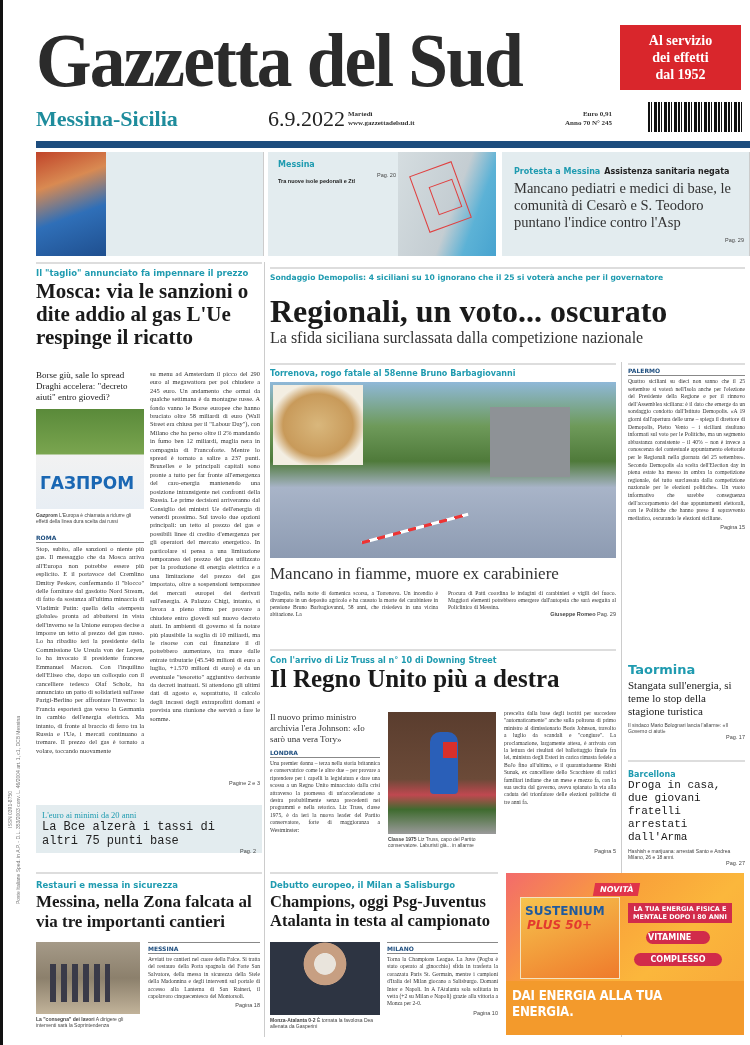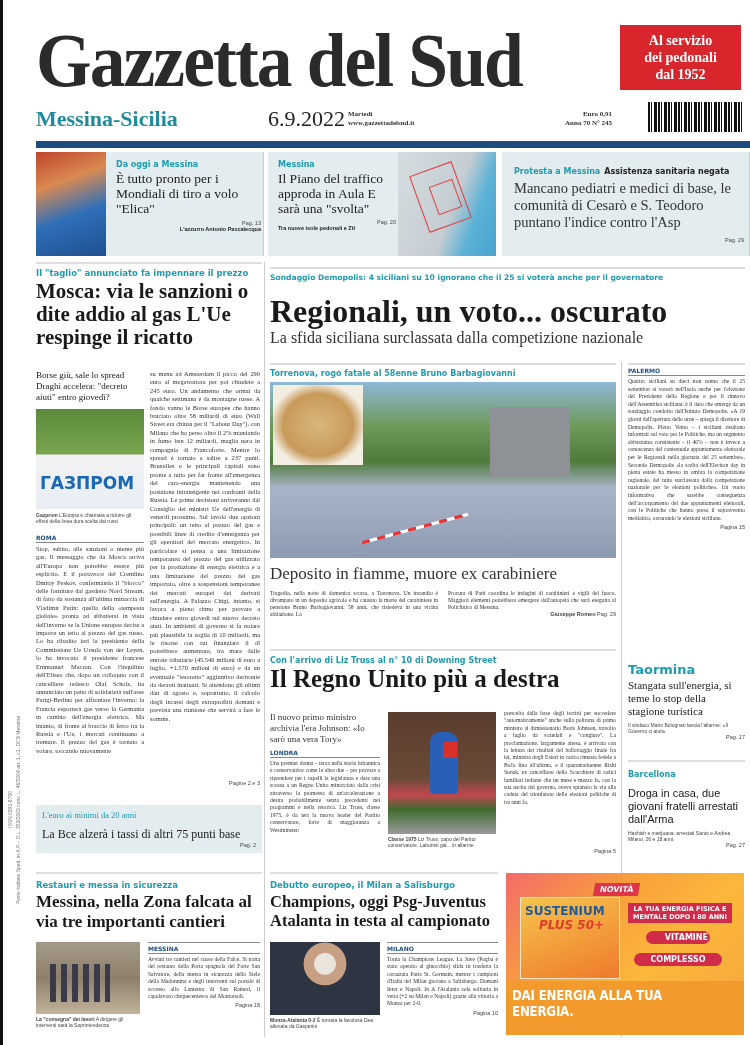--- a/index.html
+++ b/index.html
@@ -32,49 +32,42 @@
 </style>
 </head>
 <body>
 
 <div class="abs leftbar"></div>
 <div class="abs sidecredit"><span>ISSN 0391-8750</span><br><span>Poste Italiane Sped. in A.P. - D.L. 353/2003 conv. L. 46/2004 art. 1, c1, DCB Messina</span></div>
 
 <div class="abs masthead">Gazzetta del Sud</div>
 <div class="abs redbox">
   <div>Al servizio</div>
-  <div>dei pedonali</div>
+  <div>dei effetti</div>
   <div>dal 1952</div>
 </div>
 <div class="abs edition">Messina-Sicilia</div>
 <div class="abs date">6.9.2022</div>
 <div class="abs dayweb">
   <div>Martedì</div>
   <div>www.gazzettadelsud.it</div>
 </div>
 <div class="abs price">
   <div>Euro 0,91</div>
   <div>Anno 70 N° 245</div>
 </div>
 <div class="abs barcode"></div>
 <div class="abs bluebar"></div>
 
 <div class="abs teaser t1">
   <div class="photo" style="left:0;width:70px;background:linear-gradient(160deg,#c0442a 0%,#d98a52 30%,#2f6fb8 60%,#1f4f8f 100%)"></div>
-  <div class="ttext" style="left:80px;top:8px;width:145px">
-    <div class="kicker">Da oggi a Messina</div>
-    <div style="font-size:13.5px;line-height:15px;margin-top:2px">È tutto pronto per i Mondiali di tiro a volo "Elica"</div>
-    <div class="small" style="text-align:right;margin-top:4px">Pag. 13</div>
-    <div class="smallb" style="text-align:right">L'azzurro Antonio Pascalecqua</div>
-  </div>
 </div>
 <div class="abs teaser t2">
   <div class="ttext" style="left:10px;top:8px;width:118px">
     <div class="kicker">Messina</div>
-    <div style="font-size:13.5px;line-height:15px;margin-top:2px">Il Piano del traffico approda in Aula E sarà una "svolta"</div>
     <div class="small" style="text-align:right;margin-top:3px">Pag. 20</div>
     <div class="smallb">Tra nuove isole pedonali e Ztl</div>
   </div>
   <div class="photo" style="left:130px;width:98px;background:linear-gradient(110deg,#d5dde0 0%,#c4cdd2 55%,#5cb2d6 75%,#47a3cf 100%)">
     <div style="position:absolute;left:20px;top:15px;width:45px;height:60px;border:1px solid #e04040;transform:rotate(-20deg)"></div>
     <div style="position:absolute;left:35px;top:30px;width:25px;height:30px;border:1px solid #e04040;transform:rotate(-20deg)"></div>
   </div>
 </div>
 <div class="abs teaser t3">
   <div class="ttext" style="left:12px;top:8px;width:230px">
@@ -96,42 +89,42 @@
   </div>
   <div class="small" style="margin-top:3px;font-size:5px"><b>Gazprom</b> <span>L'Europa è chiamata a ridurre gli effetti della linea dura scelta dai russi</span></div>
   <div class="lbl" style="margin-top:10px">ROMA</div>
   <div class="col" style="margin-top:2px;height:225px;overflow:hidden">Stop, subito, alle sanzioni o niente più gas. Il messaggio che da Mosca arriva all'Europa non potrebbe essere più esplicito. E il portavoce del Cremlino Dmitry Peskov, confermando il "blocco" delle forniture dal gasdotto Nord Stream, di fatto da sostanza all'ultima minaccia di Vladimir Putin: quella della «tempesta globale» pronta ad abbattersi in vista dell'inverno se la Unione europea decise a imporre un tetto al prezzo del gas russo. Lo ha ribadito ieri la presidente della Commissione Ue Ursula von der Leyen, lo ha invocato il presidente francese Emmanuel Macron. Con l'inquilino dell'Eliseo che, dopo un colloquio con il cancelliere tedesco Olaf Scholz, ha annunciato un patto di solidarietà sull'asse Parigi-Berlino per affrontare l'inverno: la Francia esporterà gas verso la Germania in cambio dell'energia elettrica. Ma intanto, di fronte al braccio di ferro tra la Russia e l'Ue, i mercati continuano a tremare. Il prezzo del gas è tornato a volare, toccando nuovamente</div>
 </div>
 <div class="abs col" style="left:150px;top:370px;width:110px;height:405px;overflow:hidden">su menu ad Amsterdam il picco del 290 euro al megawattora per poi chiudere a 245 euro. Un andamento che ormai da qualche settimana è da montagne russe. A fondo vanno le Borse europee che hanno bruciato oltre 58 miliardi di euro (Wall Street era chiusa per il "Labour Day"), con Milano che ha perso oltre il 2% mandando in fumo ben 12 miliardi, maglia nera in compagnia di Francoforte. Mentre lo spread è tornato a salire a 237 punti. Bruxelles e le principali capitali sono pronte a tutto per far fronte all'emergenza del caro-energia mantenendo una posizione intransigente nei confronti della Russia. Le prime decisioni arriveranno dal Consiglio dei ministri Ue dell'energia di venerdì prossimo. Sul tavolo due opzioni principali: un tetto al prezzo del gas e possibili linee di credito d'emergenza per gli operatori del mercato energetico. In particolare si pensa a una limitazione temporanea del prezzo del gas utilizzato per la produzione di energia elettrica e a una limitazione del prezzo del gas importato, oltre a sospensioni temporanee dei mercati europei dei derivati sull'energia. A Palazzo Chigi, intanto, si lavora a pieno ritmo per provare a chiudere entro giovedì sul nuovo decreto aiuti. In ambienti di governo si fa notare più plausibile la soglia di 10 miliardi, ma le risorse con cui finanziare il dl potrebbero aumentare, tra mare dalle entrate tributarie (45.546 milioni di euro a luglio, +1.570 milioni di euro) e da un eventuale "tesoretto" aggiuntivo derivante da decreti inattuati. Si attendono gli ultimi dati di agosto e, soprattutto, il calcolo degli incassi degli extraprofitti domani e prevista una riunione che servirà a fare le somme.</div>
 <div class="abs small" style="left:200px;top:780px;width:60px;text-align:right">Pagine 2 e 3</div>
 
 <div class="abs" style="left:36px;top:805px;width:226px;height:48px;background:#e3ecef;padding:5px 6px">
   <div style="font-family:'Liberation Serif',serif;font-size:8.5px;color:#1f9bb0">L'euro ai minimi da 20 anni</div>
-  <div style="font-family:Liberation Serif, serif;font-size:12px;color:#222;margin-top:7px">La Bce alzerà i tassi di altri 75 punti base</div>
+  <div style="font-family:Liberation Mono, monospace;font-size:12px;color:#222;margin-top:0">La Bce alzerà i tassi di altri 75 punti base</div>
   <div class="small" style="text-align:right">Pag. 2</div>
 </div>
 
 <div class="abs vsep" style="left:264px;top:262px;height:775px"></div>
 
 <div class="abs hr" style="left:270px;top:267px;width:475px"></div>
 <div class="abs" style="left:270px;top:273px;width:478px">
   <div class="kicker" style="font-size:7.6px">Sondaggio Demopolis: 4 siciliani su 10 ignorano che il 25 si voterà anche per il governatore</div>
   <div class="hl" style="font-size:32px;line-height:34px;margin-top:12px">Regionali, un voto... oscurato</div>
   <div style="font-family:'Liberation Serif',serif;font-size:16px;line-height:18px;color:#333;margin-top:1px">La sfida siciliana surclassata dalla competizione nazionale</div>
 </div>
 
 <div class="abs hr" style="left:270px;top:363px;width:346px"></div>
 <div class="abs" style="left:270px;top:369px;width:346px">
   <div class="kicker" style="font-size:8px">Torrenova, rogo fatale al 58enne Bruno Barbagiovanni</div>
   <div style="margin-top:4px;height:176px;background:linear-gradient(180deg,#8fb8d8 0%,#6e9a5a 25%,#4f7a3a 45%,#a8b4c8 60%,#8d9bb2 100%);position:relative">
     <div style="position:absolute;left:3px;top:3px;width:90px;height:80px;background:radial-gradient(ellipse at 50% 50%,#d9b77c 0%,#c89a5a 55%,#f3eee2 75%)"></div>
     <div style="position:absolute;left:220px;top:25px;width:80px;height:70px;background:#8e9296"></div>
     <div style="position:absolute;left:90px;top:145px;width:110px;height:3px;background:repeating-linear-gradient(90deg,#e33 0 8px,#fff 8px 16px);transform:rotate(-15deg)"></div>
   </div>
-  <div style="font-family:'Liberation Serif',serif;font-size:17px;color:#333;margin-top:6px">Deposito in fiamme, muore ex carabiniere</div>
+  <div style="font-family:'Liberation Serif',serif;font-size:17px;color:#333;margin-top:6px">Mancano in fiamme, muore ex carabiniere</div>
   <div style="display:flex;gap:10px;margin-top:6px">
     <div class="col" style="width:168px;font-size:5.6px;line-height:7px">Tragedia, nella notte di domenica scorsa, a Torrenova. Un incendio è divampato in un deposito agricolo e ha causato la morte del carabiniere in pensione Bruno Barbagiovanni, 58 anni, che risiedeva in una vicina abitazione. La</div>
     <div style="width:168px">
       <div class="col" style="font-size:5.6px;line-height:7px">Procura di Patti coordina le indagini di carabinieri e vigili del fuoco. Maggiori elementi potrebbero emergere dall'autopsia che sarà eseguita al Policlinico di Messina.</div>
       <div class="small" style="text-align:right"><b>Giuseppe Romeo</b> <span>Pag. 29</span></div>
     </div>
   </div>
 </div>
 
 <div class="abs vsep" style="left:621px;top:362px;height:675px"></div>
@@ -165,21 +158,21 @@
 
 <div class="abs" style="left:628px;top:662px;width:117px">
   <div class="kicker" style="font-size:13px">Taormina</div>
   <div style="font-family:'Liberation Serif',serif;font-size:11px;line-height:13px;margin-top:2px">Stangata sull'energia, si teme lo stop della stagione turistica</div>
   <div class="small" style="margin-top:4px;font-size:5px">Il sindaco Mario Bolognari lancia l'allarme: «Il Governo ci aiuti»</div>
   <div class="small" style="text-align:right">Pag. 17</div>
 </div>
 <div class="abs hr" style="left:628px;top:760px;width:117px"></div>
 <div class="abs" style="left:628px;top:770px;width:117px">
   <div class="kicker" style="font-size:8px">Barcellona</div>
-  <div style="font-family:Liberation Sans, sans-serif;font-size:11px;line-height:13px;margin-top:8px">Droga in casa, due giovani fratelli arrestati dall'Arma</div>
+  <div style="font-family:Liberation Mono, monospace;font-size:11px;line-height:13px;margin-top:0">Droga in casa, due giovani fratelli arrestati dall'Arma</div>
   <div class="small" style="margin-top:4px;font-size:5px">Hashish e marijuana: arrestati Santo e Andrea Milano, 26 e 18 anni.</div>
   <div class="small" style="text-align:right">Pag. 27</div>
 </div>
 
 <div class="abs hr" style="left:36px;top:872px;width:226px"></div>
 <div class="abs" style="left:36px;top:880px;width:226px">
   <div class="kicker" style="font-size:8.5px">Restauri e messa in sicurezza</div>
   <div class="hl" style="font-size:17px;line-height:20px;margin-top:2px">Messina, nella Zona falcata al via tre importanti cantieri</div>
 </div>
 <div class="abs" style="left:36px;top:942px;width:104px">
@@ -206,20 +199,20 @@
 <div class="abs" style="left:387px;top:942px;width:111px">
   <div class="lbl" style="border-top:1px solid #888;padding-top:2px">MILANO</div>
   <div class="col" style="font-size:5.6px;line-height:7.4px;margin-top:2px">Torna la Champions League. La Juve (Pogba è stato operato al ginocchio) sfida in trasferta la corazzata Paris St. Germain, mentre i campioni d'Italia del Milan giocano a Salisburgo. Domani Inter e Napoli. In A l'Atalanta sola solitaria in vetta (+2 su Milan e Napoli) grazie alla vittoria a Monza per 2-0.</div>
   <div class="small" style="text-align:right;margin-top:2px">Pagina 10</div>
 </div>
 
 <div class="abs" style="left:506px;top:873px;width:238px;height:162px;background:linear-gradient(135deg,#f36b6b 0%,#f9a23a 35%,#fbb73c 60%,#f7a43a 100%);overflow:hidden">
   <div style="position:absolute;left:88px;top:10px;background:#e0344a;color:#fff;font-family:'DejaVu Sans',sans-serif;font-weight:bold;font-size:8px;padding:2px 6px;transform:skewX(-10deg)">NOVITÀ</div>
   <div style="position:absolute;left:14px;top:24px;width:100px;height:82px;background:linear-gradient(160deg,#f6c44e,#ef7a2b);border:1px solid #f3e3c0">
     <div style="font-family:'DejaVu Sans',sans-serif;font-weight:bold;font-size:12px;color:#1f5a9e;margin:6px 0 0 4px">SUSTENIUM</div>
-    <div style="font-family:'DejaVu Sans',sans-serif;font-weight:bold;font-style:italic;font-size:12px;color:#e33a2e;margin-left:18px">PLUS 50+</div>
+    <div style="font-family:'DejaVu Sans',sans-serif;font-weight:bold;font-style:italic;font-size:12px;color:#e33a2e;margin-left:6px">PLUS 50+</div>
   </div>
   <div style="position:absolute;left:122px;top:30px;width:104px;background:#d12b4a;color:#fff;font-family:'DejaVu Sans',sans-serif;font-weight:bold;font-size:6.5px;line-height:8px;padding:2px 4px;text-align:center">LA TUA ENERGIA FISICA E MENTALE DOPO I 80 ANNI</div>
-  <div style="position:absolute;left:140px;top:58px;width:64px;background:#d12b4a;color:#fff;font-family:'DejaVu Sans',sans-serif;font-weight:bold;font-size:8px;padding:2px;text-align:right;border-radius:8px">VITAMINE</div>
+  <div style="position:absolute;left:140px;top:58px;width:64px;background:#d12b4a;color:#fff;font-family:'DejaVu Sans',sans-serif;font-weight:bold;font-size:8px;padding:2px;text-align:left;border-radius:8px">VITAMINE</div>
   <div style="position:absolute;left:128px;top:80px;width:88px;background:#d12b4a;color:#fff;font-family:'DejaVu Sans',sans-serif;font-weight:bold;font-size:8px;padding:2px;text-align:center;border-radius:8px">COMPLESSO</div>
   <div style="position:absolute;left:0;top:108px;width:238px;height:54px;background:#f39a2c"></div>
   <div style="position:absolute;left:6px;top:114px;font-family:'DejaVu Sans',sans-serif;font-weight:bold;font-size:14.5px;color:#fff;letter-spacing:-0.3px;transform:scaleX(0.82);transform-origin:left">DAI ENERGIA ALLA TUA ENERGIA.</div>
 </div>
 
 </body></html>

